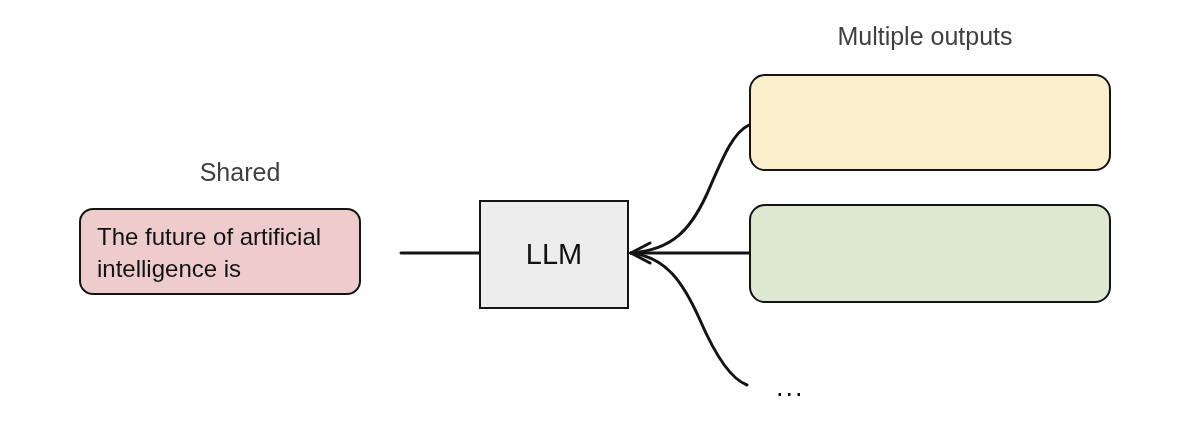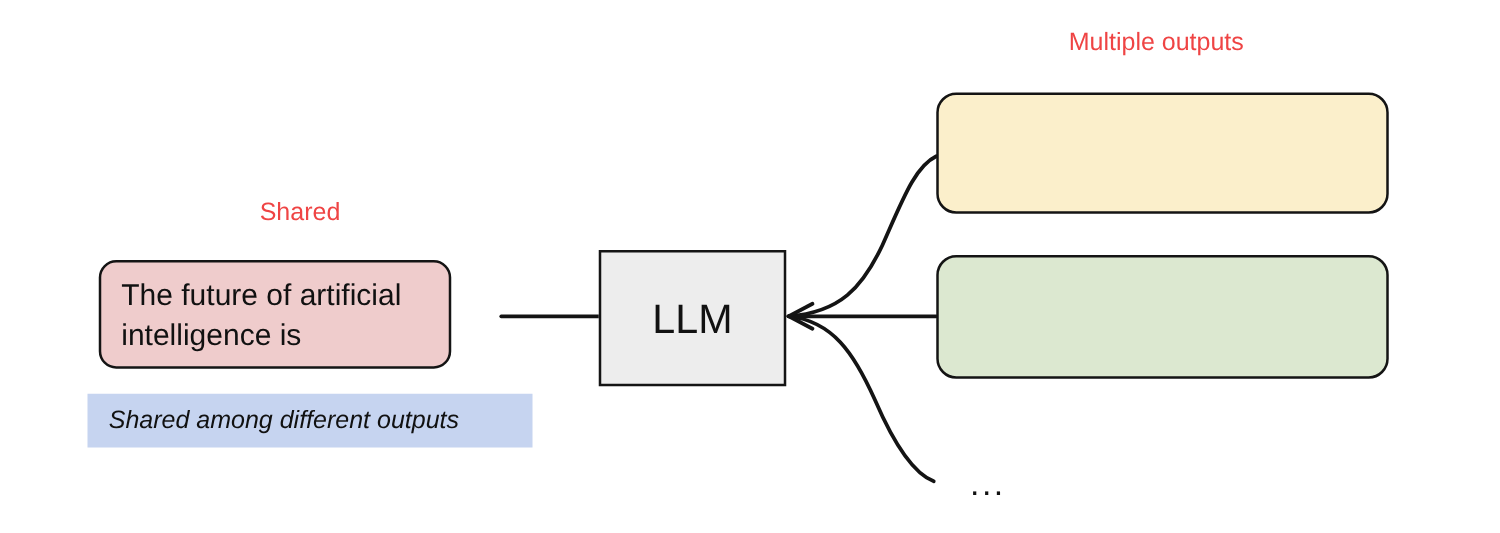--- a/index.html
+++ b/index.html
@@ -14,23 +14,23 @@
   }
   #canvas {
     position: relative;
     width: 1200px;
     height: 426px;
     background: #ffffff;
     overflow: hidden;
   }
   .lbl {
     position: absolute;
-    font-size: 20px;
+    font-size: 25px;
     line-height: 1.1;
-    color: #ef4444;
+    color: #404040;
     white-space: nowrap;
     text-align: center;
   }
   #label-prompt {
     left: 140px;
     top: 159px;
     width: 200px;
   }
   #label-multiple-outputs {
     left: 825px;
@@ -80,21 +80,21 @@
     left: 479px;
     top: 200px;
     width: 150px;
     height: 109px;
     background: #EDEDED;
     display: flex;
     align-items: center;
     justify-content: center;
   }
   #llm-label {
-    font-size: 33px;
+    font-size: 29px;
     color: #111111;
   }
   .output-box {
     position: absolute;
     box-sizing: border-box;
     border: 2.5px solid #141414;
     border-radius: 16px;
   }
   #output-1 {
     left: 749px;
@@ -145,23 +145,20 @@
 
   <div class="lbl" id="label-prompt">Shared</div>
 
   <div class="lbl" id="label-multiple-outputs">Multiple outputs</div>
 
   <div class="node" id="prompt-box">
     <div id="prompt-text">The future of artificial
 intelligence is</div>
   </div>
 
-  <div id="shared-note">
-    <span id="shared-note-text">Shared among different outputs</span>
-  </div>
 
   <div class="node" id="llm-box">
     <span id="llm-label">LLM</span>
   </div>
 
   <div class="output-box" id="output-1"></div>
 
   <div class="output-box" id="output-2"></div>
 
   <div id="ellipsis">...</div>

